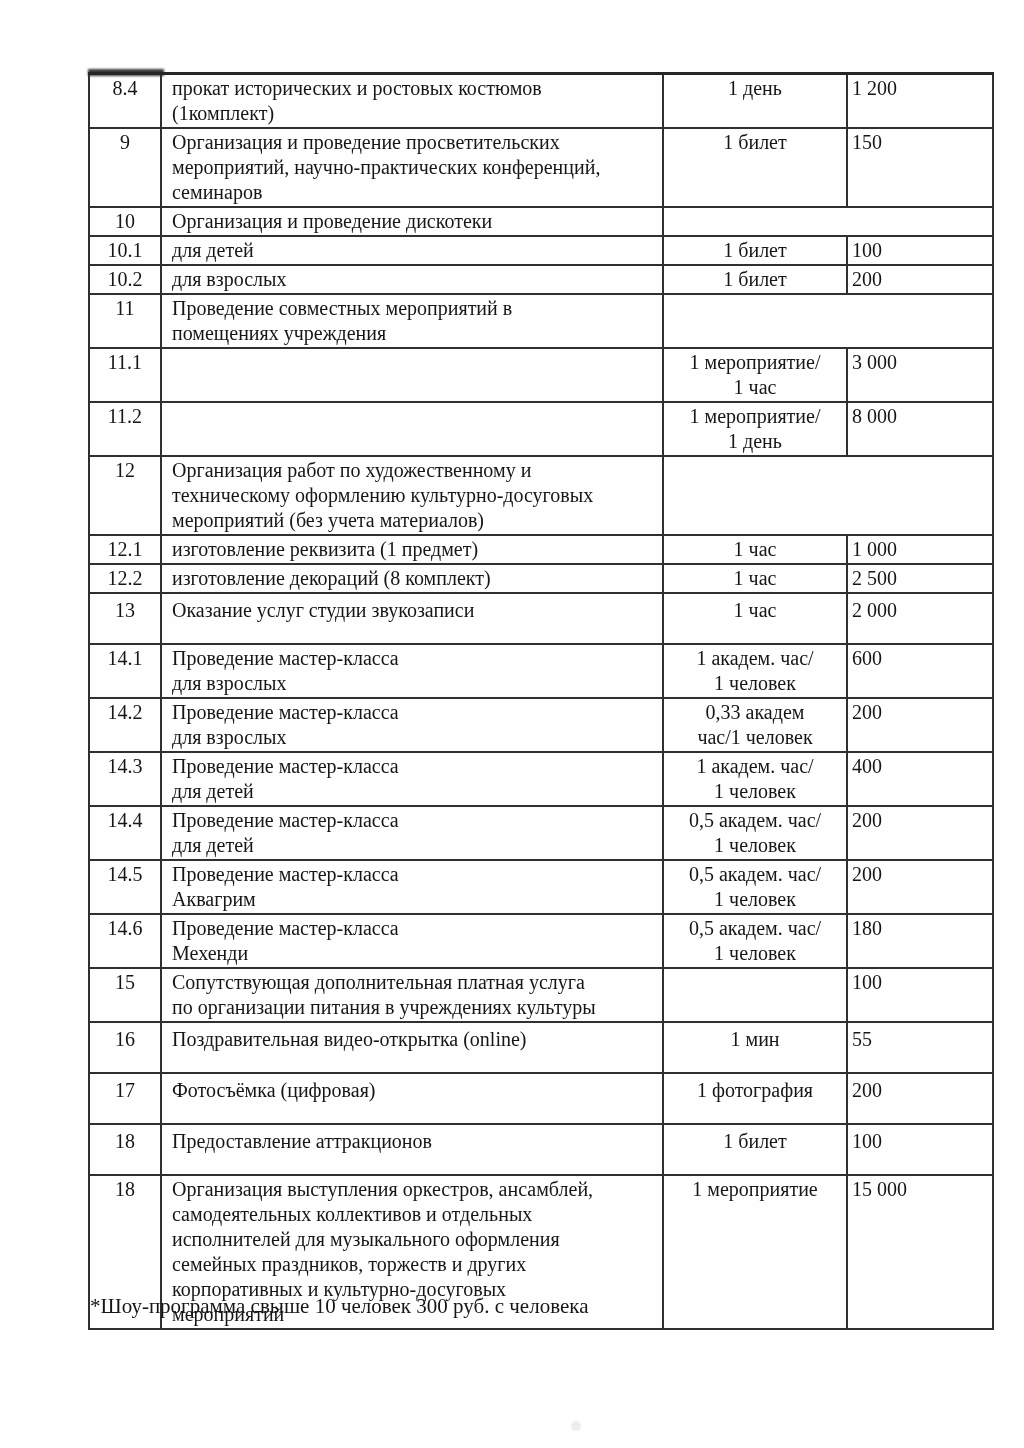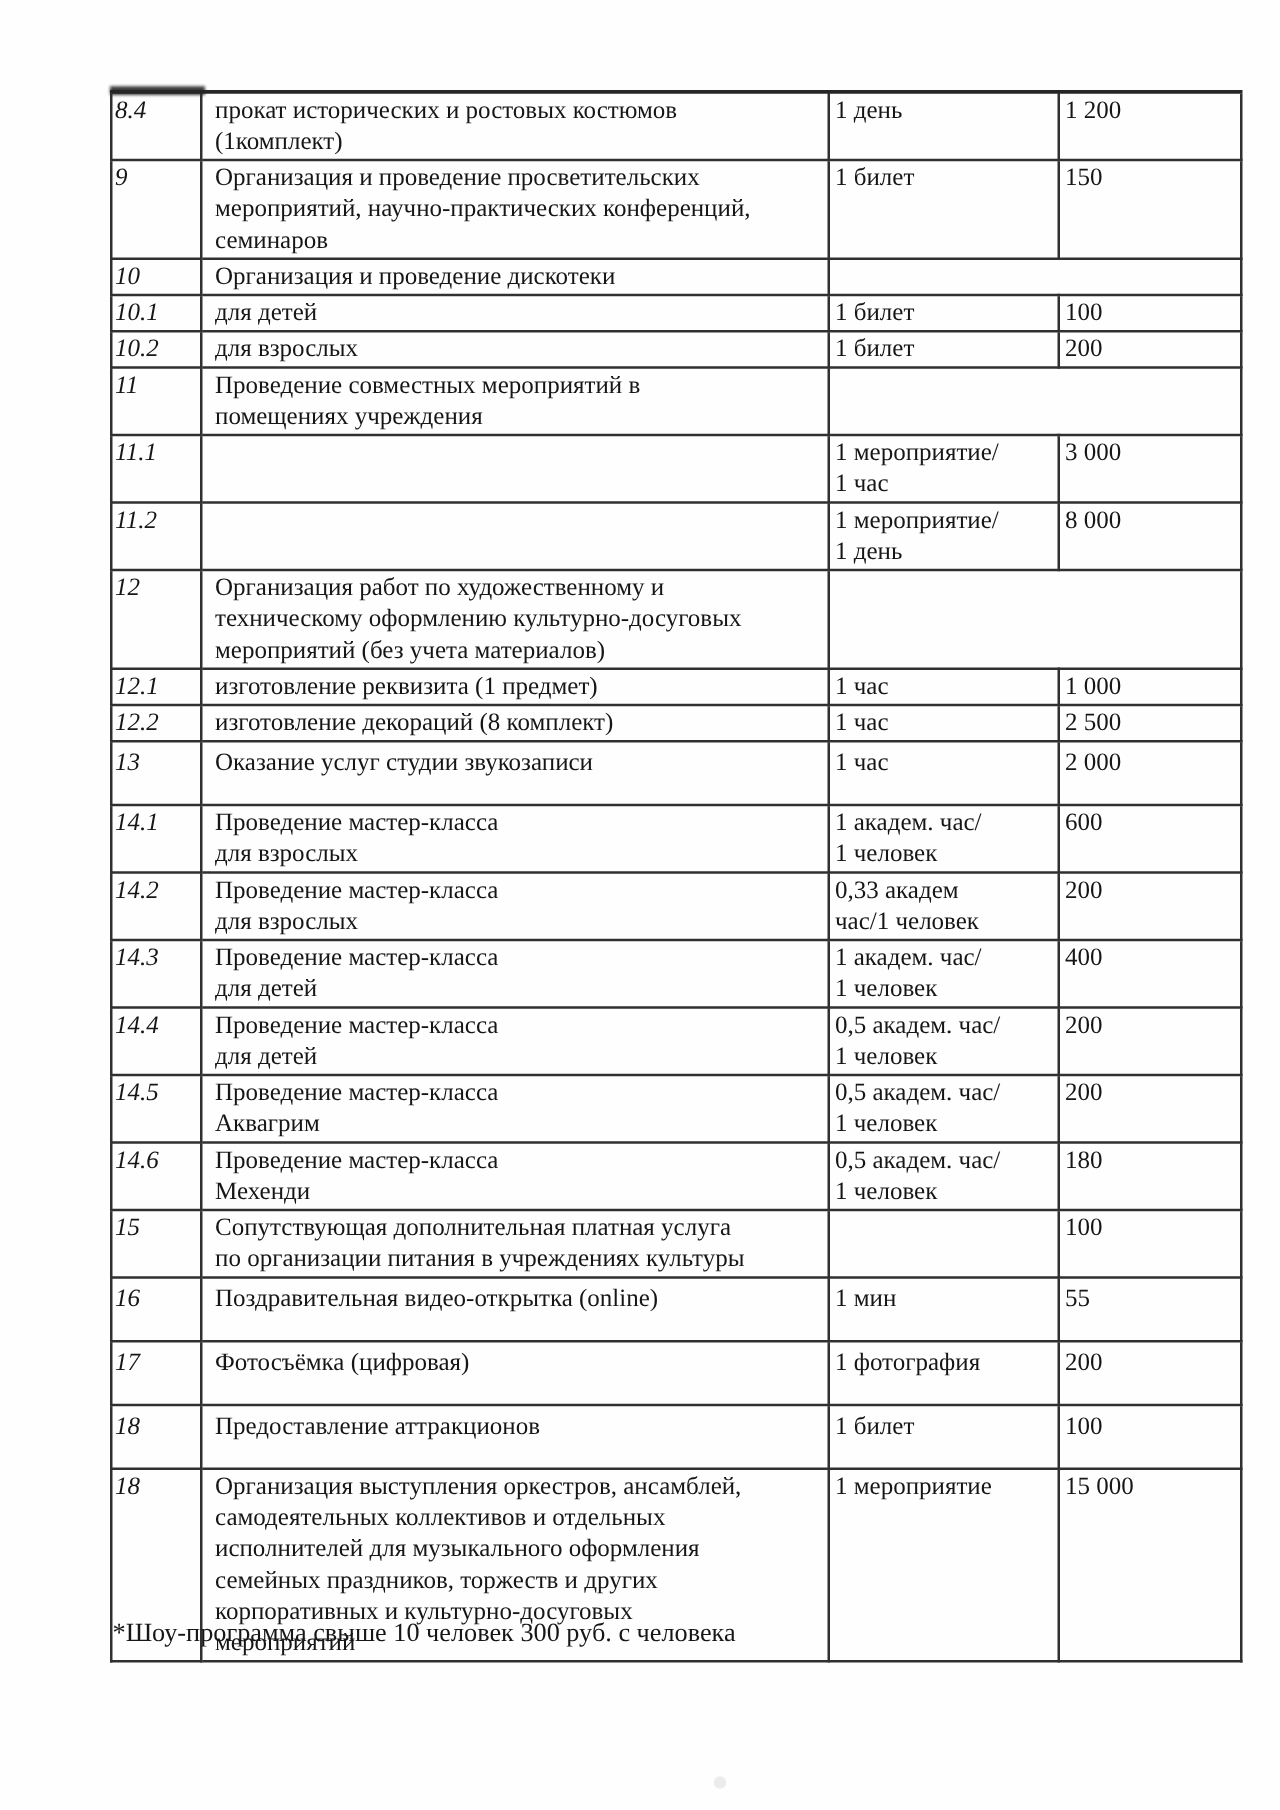--- a/index.html
+++ b/index.html
@@ -24,22 +24,22 @@
   col.c-price{width:146px;}
   td{
     border:2px solid #303030;
     padding:1px 10px;
     font-size:20px;
     line-height:25px;
     vertical-align:top;
     white-space:pre-line;
     overflow:hidden;
   }
-  td.num{padding:1px 2px;font-style:italic;}
-  td.unit{text-align:left;padding:1px 4px;margin-left:40px;}
+  td.num{text-align:center;padding:1px 2px;}
+  td.unit{text-align:center;padding:1px 4px;margin-left:40px;}
   td.price{text-align:left;padding:1px 4px;}
   tr.tall td{padding-top:4px;padding-bottom:20px;}
   .footnote{
     position:absolute;left:90px;top:1293px;
     font-size:21px;line-height:26px;
   }
   .scan-blob{
     position:absolute;left:88px;top:69px;width:76px;height:7px;
     background:#3b3b3b;filter:blur(1.3px);
   }

